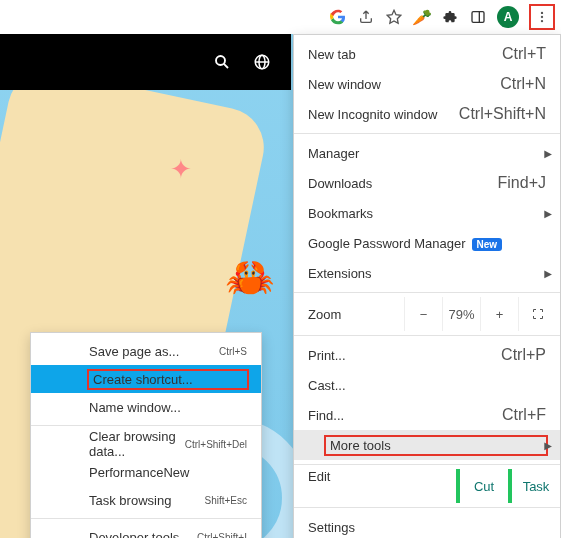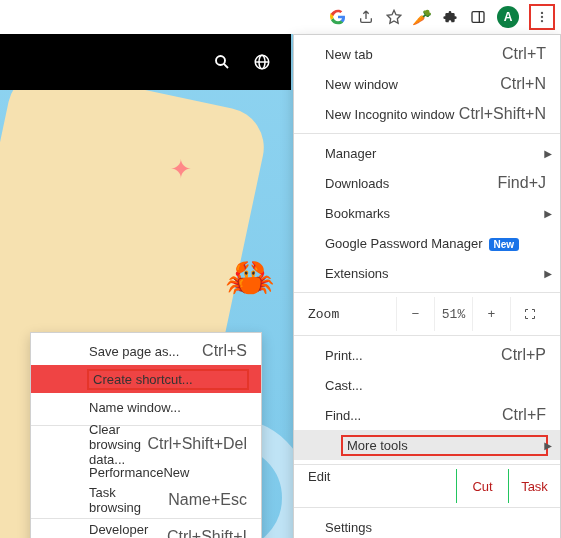--- a/index.html
+++ b/index.html
@@ -85,46 +85,46 @@
     padding:4px 0;
   }
   .menu .item {
     display:flex; align-items:center;
     padding:0 14px;
     height:30px;
     color:#333;
     position:relative;
   }
   .menu .item.hover { background:#e9e9e9;padding-left:32px; }
-  .menu .item .lbl { flex:1;margin-left:17px; }
+  .menu .item .lbl { flex:1; }
   .menu .item .shortcut { color:#555; font-size:16px; }
   .menu .item .sub-arrow {
     position:absolute; right:8px; font-size:10px; color:#555;
   }
   .menu .sep { height:1px; background:#e2e2e2; margin:4px 0; }
   .menu .badge-new {
     display:inline-block; background:#1a73e8; color:#fff;
     font-size:10px; font-weight:600;
     padding:1px 5px; border-radius:3px; margin-left:6px;
   }
   .menu .zoom-row {
-    display:flex; align-items:center; height:34px; padding:0 12px 0 14px;font-family:Liberation Mono, monospace;
+    display:flex; align-items:center; height:34px; padding:0 4px 0 14px;
   }
   .menu .zoom-row .lbl{flex:1;}
   .menu .zoom-seg {
     width:38px; height:34px; display:flex; align-items:center; justify-content:center;
     border-left:1px solid #eee; color:#555;
   }
   .menu .edit-row {
     display:flex; height:34px; padding:0 0 0 14px;
   }
   .menu .edit-row .lbl{flex:1;}
   .menu .edit-row .seg {
     width:52px; height:34px; display:flex; align-items:center; justify-content:center;
-    border-left:1px solid #22c55e; color:#b91c1c;
+    border-left:4px solid #22c55e; color:#0f766e;
   }
   .menu .highlight-red .lbl {
     outline:2px solid #e5352a;
     padding:1px 4px;
   }
 
   
   .submenu {
     position:absolute;
     top:332px; left:30px;
@@ -134,22 +134,22 @@
     box-shadow:0 4px 12px rgba(0,0,0,0.18);
     z-index:6;
     padding:4px 0;
   }
   .submenu .item {
     display:flex; align-items:center;
     padding:0 14px;
     height:28px;
   }
   .submenu .item .lbl{flex:1;margin-left:44px;}
-  .submenu .item .shortcut{color:#555; font-size:16px;}
-  .submenu .item.hover { background:#ef4444; }
+  .submenu .item .shortcut{color:#555; font-size:10px;}
+  .submenu .item.hover { background:#0ea5e9; }
   .submenu .sep{height:1px;background:#e2e2e2;margin:4px 0;}
   .submenu .highlight-red .lbl {
     outline:2px solid #e5352a;
     padding:1px 4px;
   }
 
   
   .info-row {
     position:absolute; top:38px; left:200px;
     display:flex; gap:16px; color:#b9b9b9; z-index:0;
@@ -260,21 +260,21 @@
     </span>
   </div>
   <div class="item">
     <span class="lbl">Extensions</span>
     <span class="sub-arrow">▶</span>
   </div>
   <div class="sep"></div>
   <div class="zoom-row">
     <span class="lbl">Zoom</span>
     <span class="zoom-seg">−</span>
-    <span class="zoom-seg">51%</span>
+    <span class="zoom-seg">79%</span>
     <span class="zoom-seg">+</span>
     <span class="zoom-seg">
       <svg width="12" height="12" viewBox="0 0 24 24" fill="none" stroke="#555" stroke-width="2">
           <path d="M3 8V3h5M21 8V3h-5M3 16v5h5M21 16v5h-5"></path>
         </svg>
     </span>
   </div>
   <div class="sep"></div>
   <div class="item">
     <span class="lbl">Print...</span>
@@ -320,20 +320,20 @@
     <span class="lbl">Clear browsing data...</span>
     <span class="shortcut">Ctrl+Shift+Del</span>
   </div>
   <div class="item">
     <span class="lbl">
       <span>Performance</span><span class="badge-new">New</span>
     </span>
   </div>
   <div class="item">
     <span class="lbl">Task browsing</span>
-    <span class="shortcut">Name+Esc</span>
+    <span class="shortcut">Shift+Esc</span>
   </div>
   <div class="sep"></div>
   <div class="item">
     <span class="lbl">Developer tools</span>
     <span class="shortcut">Ctrl+Shift+I</span>
   </div>
 </div>
 
 </body></html>

